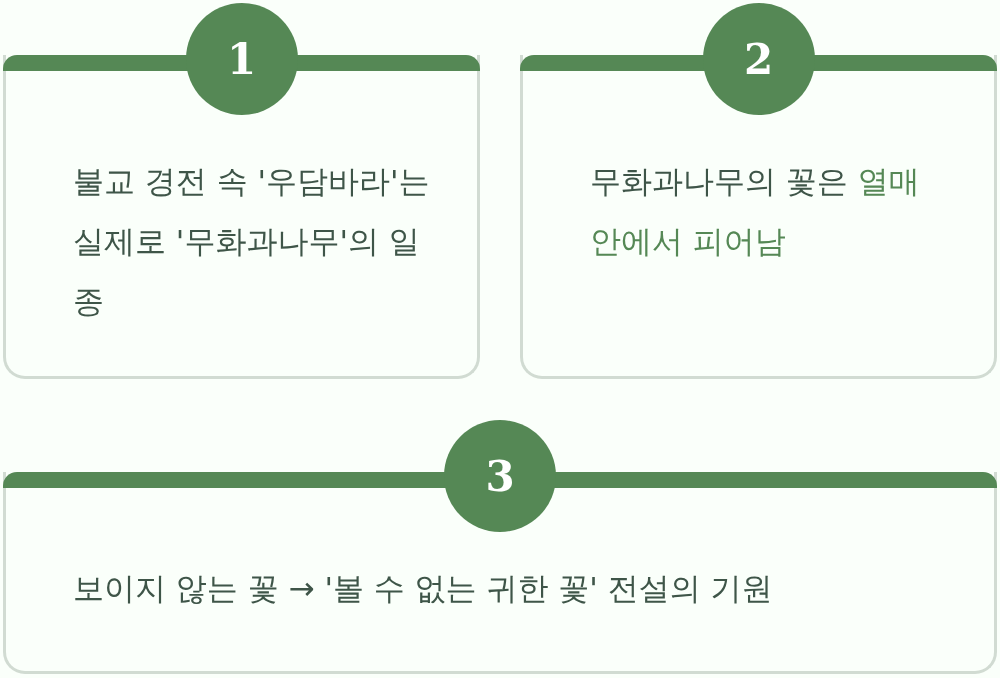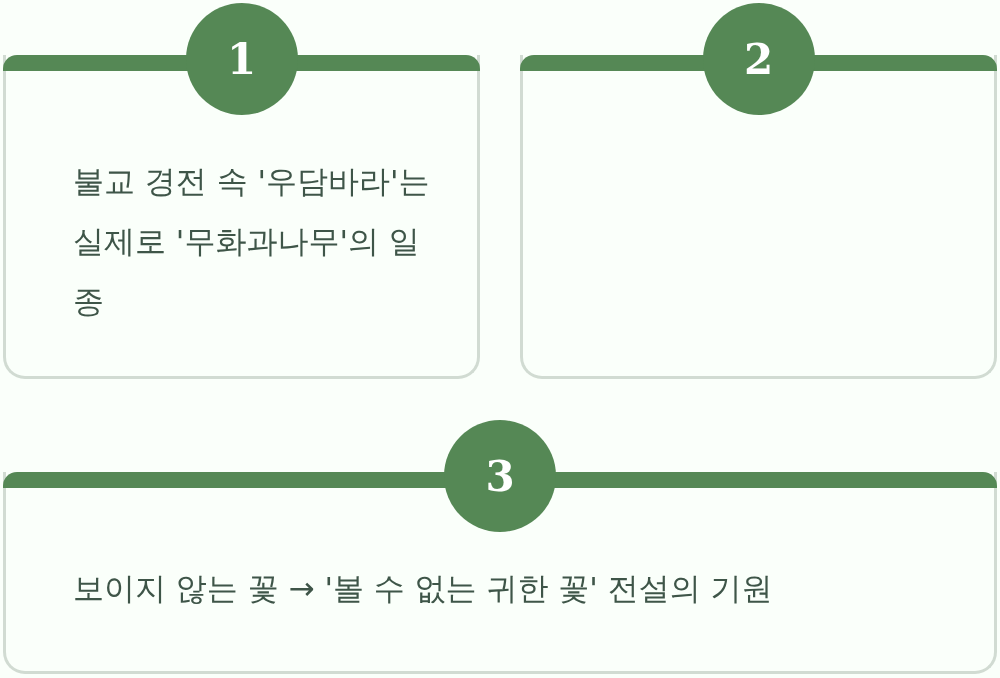--- a/index.html
+++ b/index.html
@@ -40,19 +40,20 @@
 
 <div class="card" id="card1">
   <div class="bar"></div>
   <div class="badge">1</div>
   <div class="text">불교 경전 속 '우담바라'는 실제로 '무화과나무'의 일종</div>
 </div>
 
 <div class="card" id="card2">
   <div class="bar"></div>
   <div class="badge">2</div>
+  <div class="text"><span>무화과나무의 꽃은 </span><span class="hl">열매 안에서 피어남</span></div>
 </div>
 
 <div class="card" id="card3">
   <div class="bar"></div>
   <div class="badge">3</div>
   <div class="text">보이지 않는 꽃 → '볼 수 없는 귀한 꽃' 전설의 기원</div>
 </div>
 
 </body></html>

